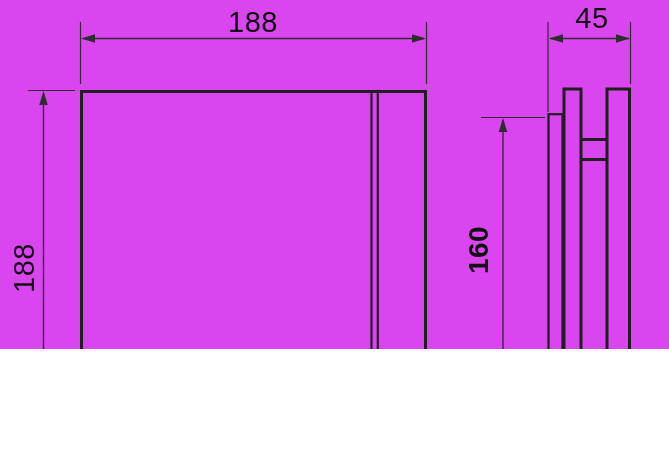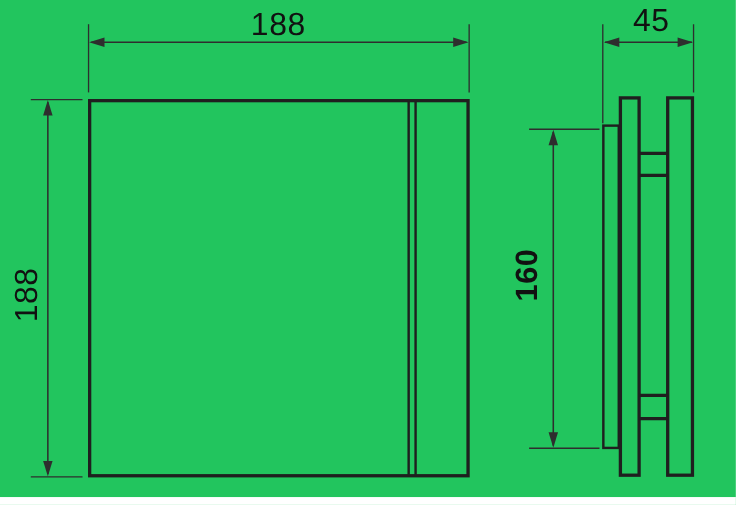--- a/index.html
+++ b/index.html
@@ -3,22 +3,22 @@
 <meta charset="utf-8">
 <style>
   html, body {
     margin: 0;
     padding: 0;
     background: #ffffff;
   }
   .canvas {
     position: relative;
     width: 669px;
-    height: 452px;
-    background: #22c55e;
+    height: 349px;
+    background: #d946ef;
     overflow: hidden;
   }
   svg { display: block; }
 
   
   .outline {
     fill: none;
     stroke: #1f1f1f;
     stroke-width: 3;
   }

